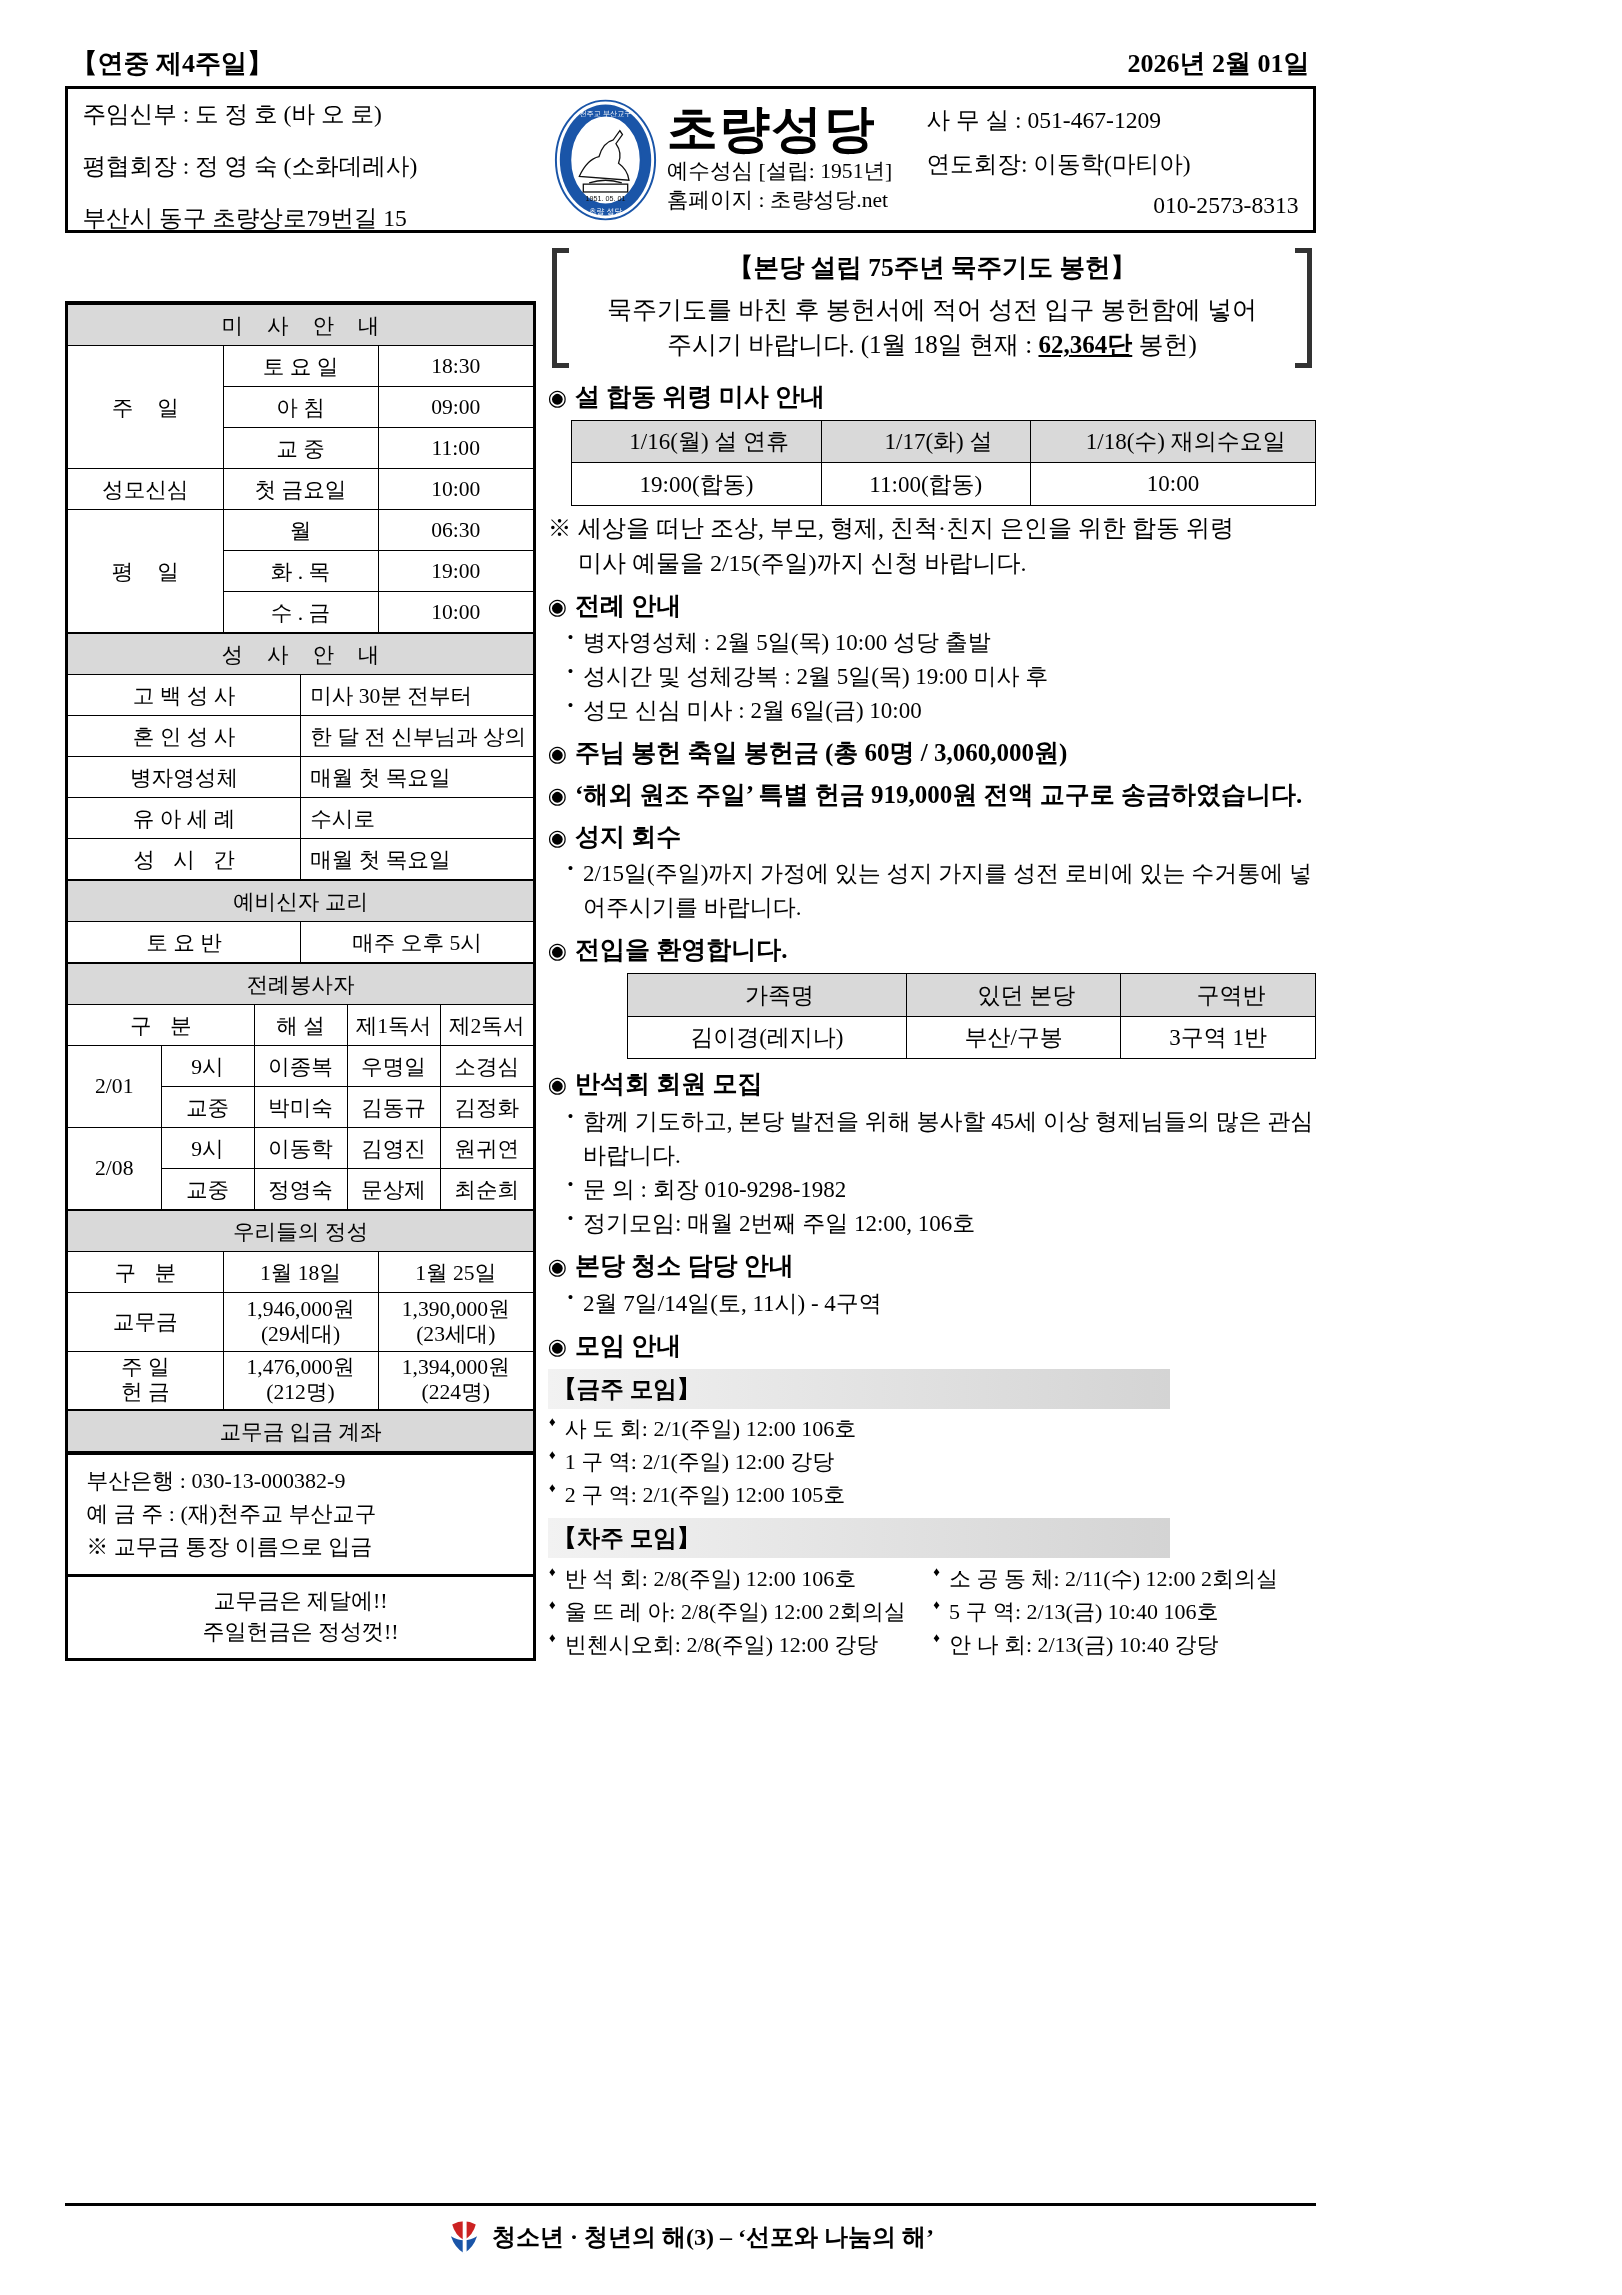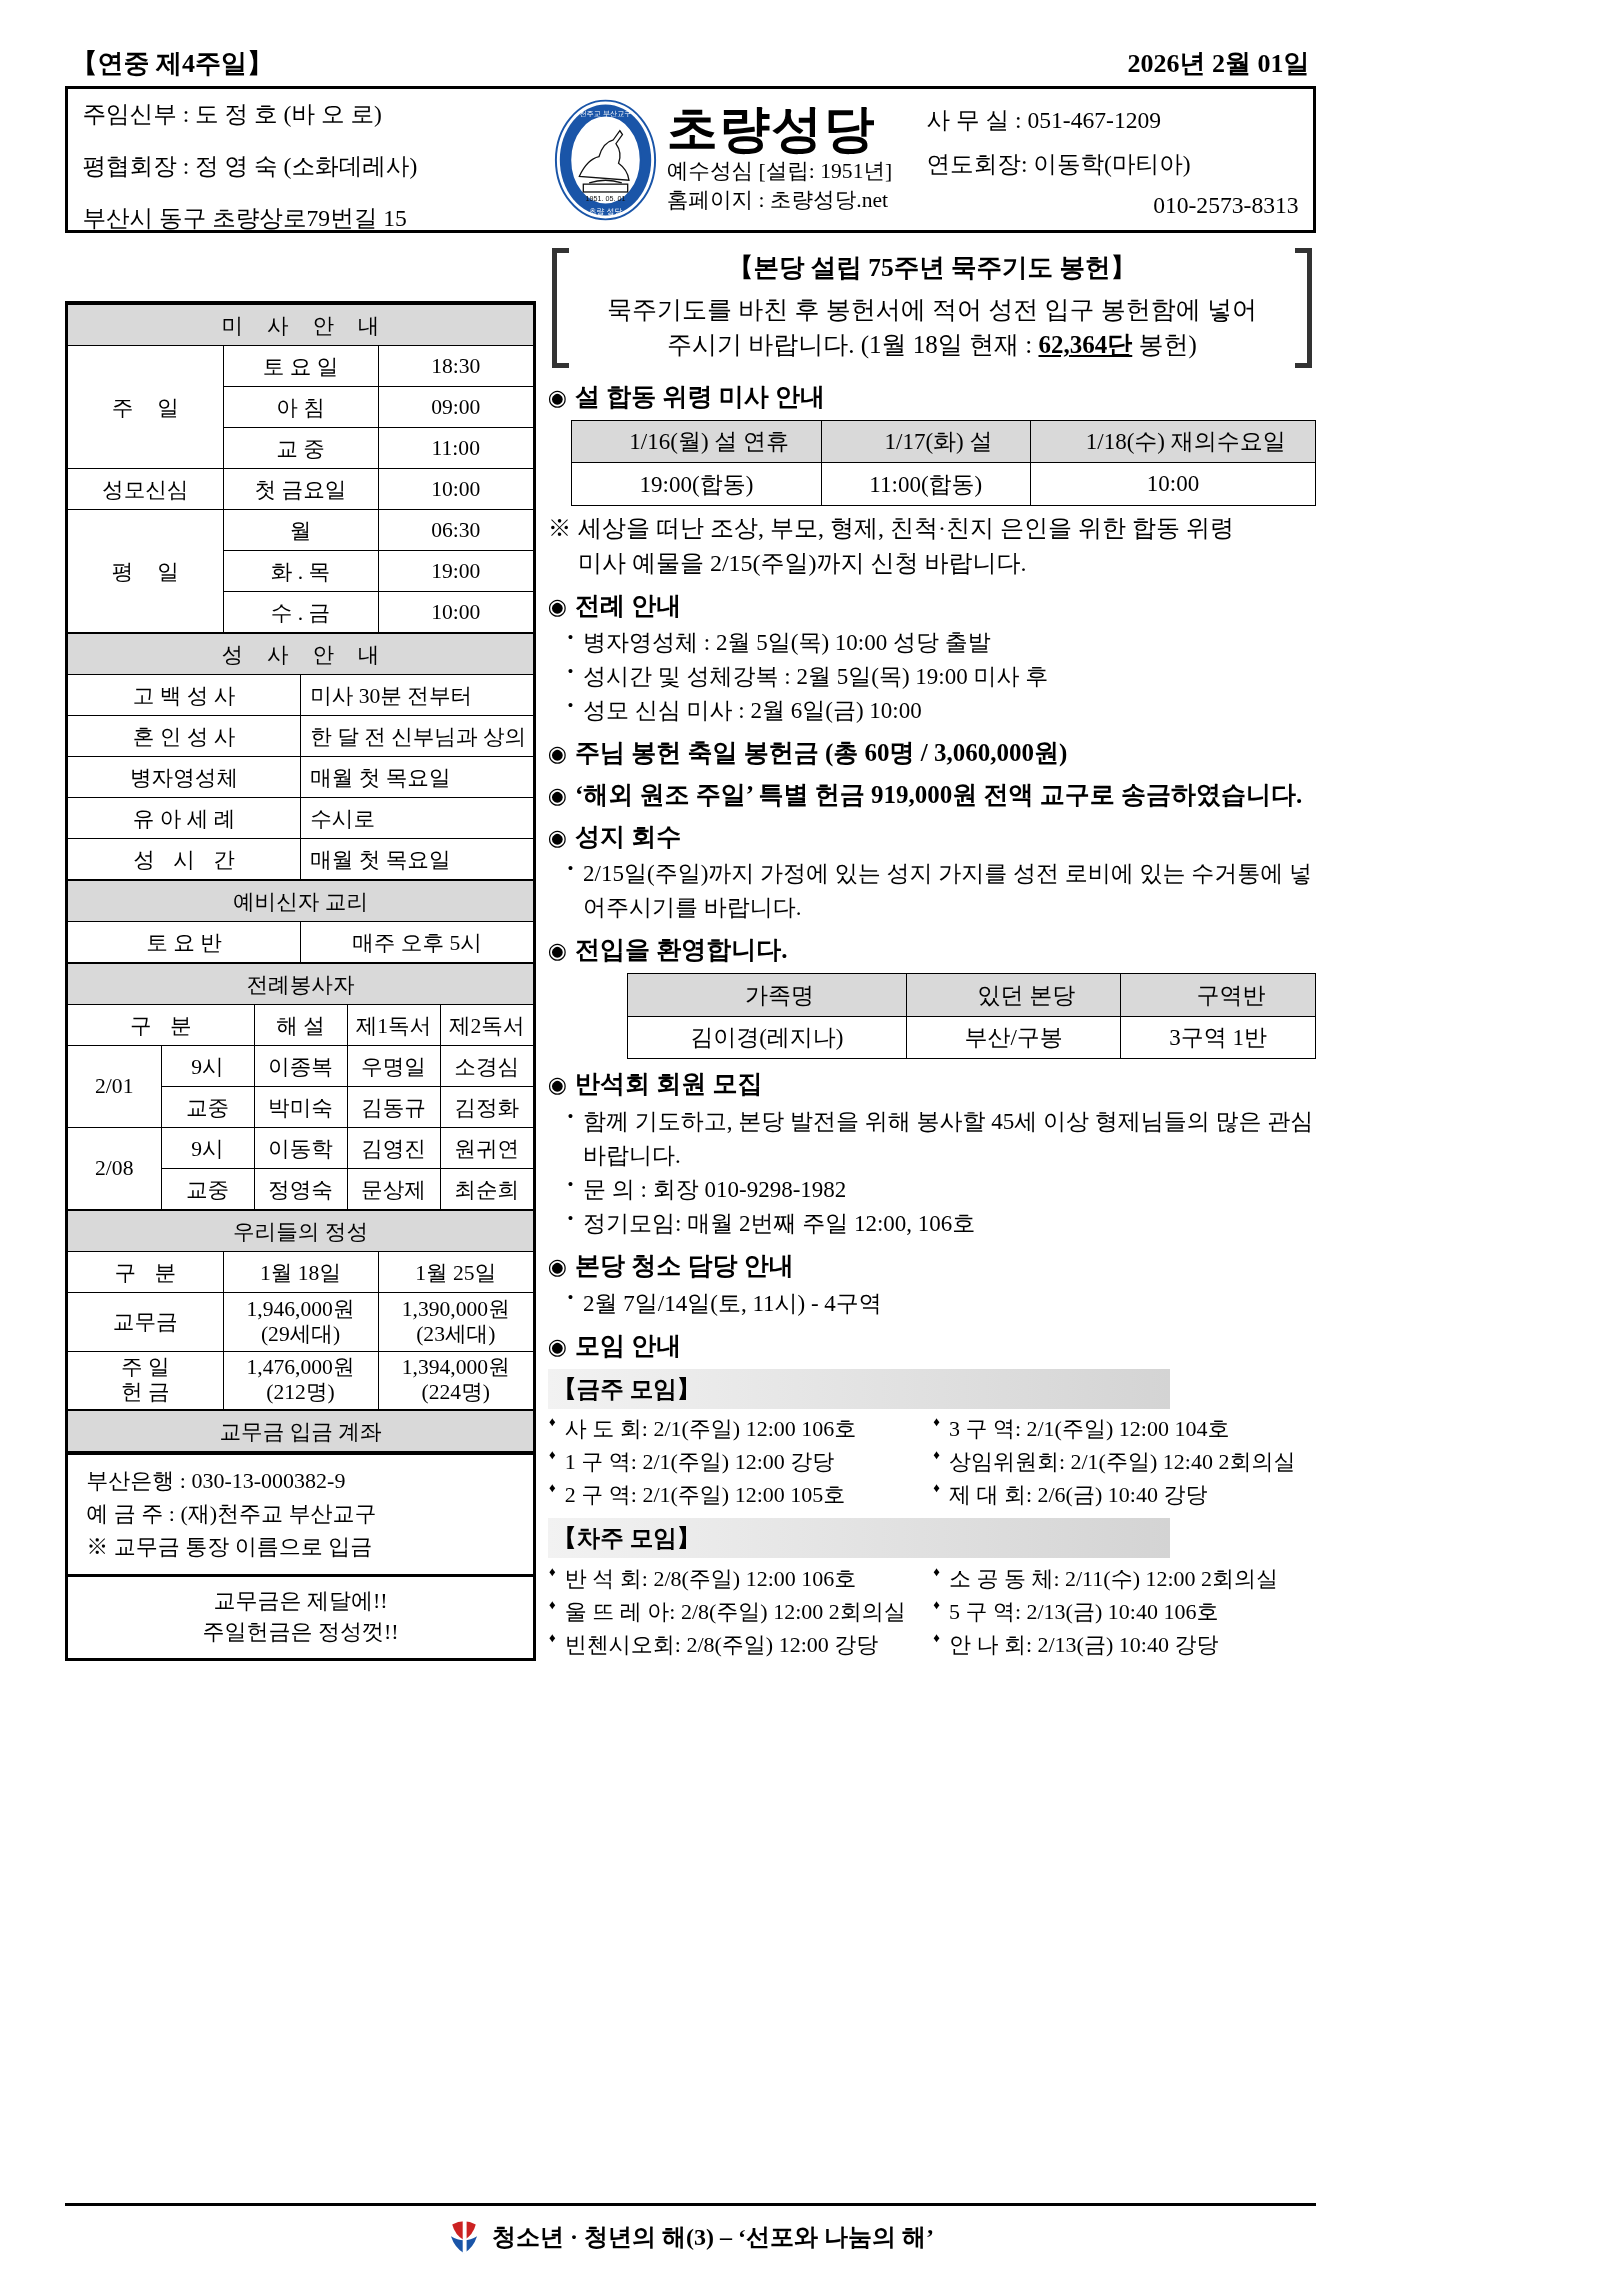--- a/index.html
+++ b/index.html
@@ -445,25 +445,20 @@
           <span>모임 안내</span>
         </div>
 
         <div class="mt-banner">【금주 모임】</div>
         <div class="mgrid">
           <ul class="mcol">
             <li>사  도  회: 2/1(주일) 12:00 106호</li>
             <li>1   구    역: 2/1(주일) 12:00 강당</li>
             <li>2   구    역: 2/1(주일) 12:00 105호</li>
           </ul>
-          <ul class="mcol">
-            <li>3   구    역: 2/1(주일) 12:00 104호</li>
-            <li>상임위원회: 2/1(주일) 12:40 2회의실</li>
-            <li>제  대  회: 2/6(금) 10:40 강당</li>
-          </ul>
         </div>
 
         <div class="mt-banner">【차주 모임】</div>
         <div class="mgrid">
           <ul class="mcol">
             <li>반  석  회: 2/8(주일) 12:00 106호</li>
             <li>울 뜨 레 아: 2/8(주일) 12:00 2회의실</li>
             <li>빈첸시오회: 2/8(주일) 12:00 강당</li>
           </ul>
           <ul class="mcol">

